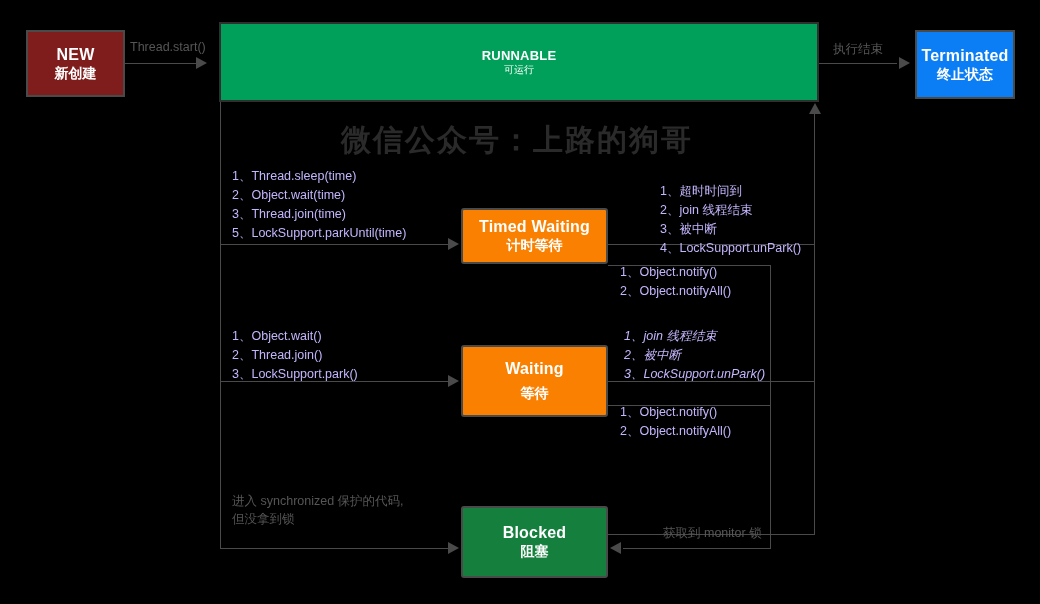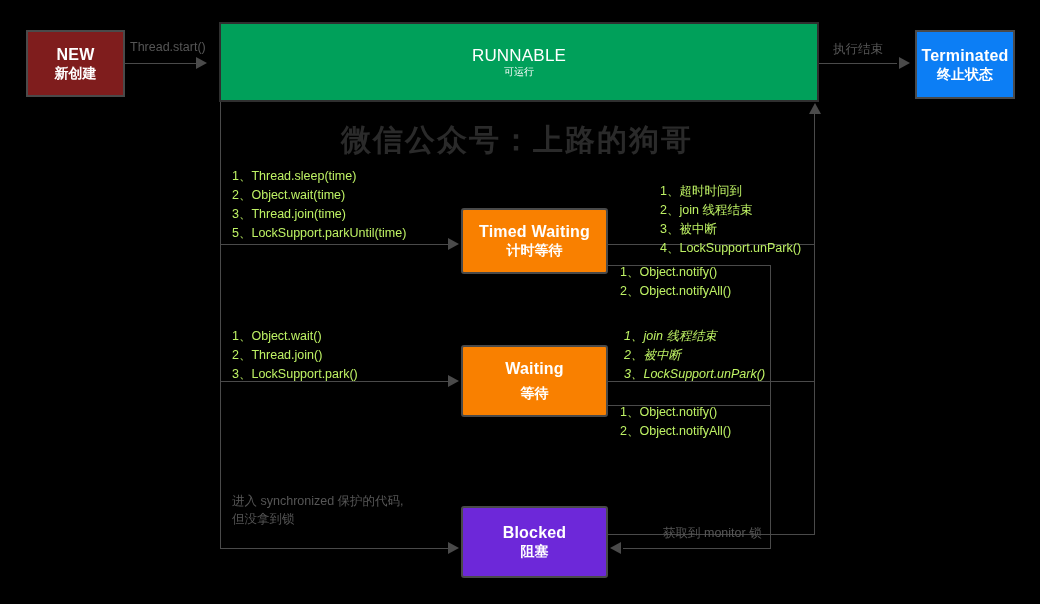--- a/index.html
+++ b/index.html
@@ -9,38 +9,38 @@
   .box{position:absolute;box-sizing:border-box;display:flex;flex-direction:column;
        align-items:center;justify-content:center;color:#fff;text-align:center;
        border:2px solid #4a4a4a;line-height:1.25;}
   .box .en{font-size:16px;font-weight:bold;letter-spacing:.2px;}
   .box .cn{font-size:14px;font-weight:bold;}
   .box.one-line{flex-direction:column;gap:6px;}
 
   #new-box{left:26px;top:30px;width:99px;height:67px;background:#7f1d1d;}
   #terminated-box{left:915px;top:30px;width:100px;height:69px;background:#0c7ef5;}
   #runnable-box{left:219px;top:22px;width:600px;height:80px;background:#00a05a;border-color:#2f2f2f;}
-  #runnable-box .en{font-size:17px;font-weight:normal;}
+  #runnable-box .en{font-size:13px;font-weight:bold;}
   #runnable-box .cn{font-size:10px;font-weight:normal;}
-  #timed-box{left:461px;top:208px;width:147px;height:66px;background:#f98000;border-radius:3px;}
+  #timed-box{left:461px;top:208px;width:147px;height:56px;background:#f98000;border-radius:3px;}
   #waiting-box{left:461px;top:345px;width:147px;height:72px;background:#f98000;border-radius:3px;}
-  #blocked-box{left:461px;top:506px;width:147px;height:72px;background:#6d28d9;border-radius:3px;}
+  #blocked-box{left:461px;top:506px;width:147px;height:72px;background:#15803d;border-radius:3px;}
 
   .ln{position:absolute;background:#4a4a4a;}
   .ln.h{height:1px;}
   .ln.v{width:1px;}
 
   .arrow{position:absolute;width:0;height:0;}
   .arrow.r{border-top:6px solid transparent;border-bottom:6px solid transparent;border-left:11px solid #4a4a4a;}
   .arrow.l{border-top:6px solid transparent;border-bottom:6px solid transparent;border-right:11px solid #4a4a4a;}
   .arrow.u{border-left:6px solid transparent;border-right:6px solid transparent;border-bottom:11px solid #4a4a4a;}
 
   .lbl{position:absolute;color:#565656;font-size:12.5px;white-space:nowrap;line-height:1.45;}
   .lbl.cn{font-size:12.5px;}
-  ol.steps{margin:0;padding:0;list-style:none;color:#bef264;font-size:12.5px;line-height:1.52;white-space:nowrap;}
+  ol.steps{margin:0;padding:0;list-style:none;color:#c4b5fd;font-size:12.5px;line-height:1.52;white-space:nowrap;}
   ol.steps li{padding:0;}
 
   #watermark{position:absolute;left:341px;top:120px;color:#2a2a2a;font-size:30px;
              font-weight:bold;letter-spacing:2px;white-space:nowrap;}
 </style>
 </head>
 <body>
 
 <div id="stage">
 

